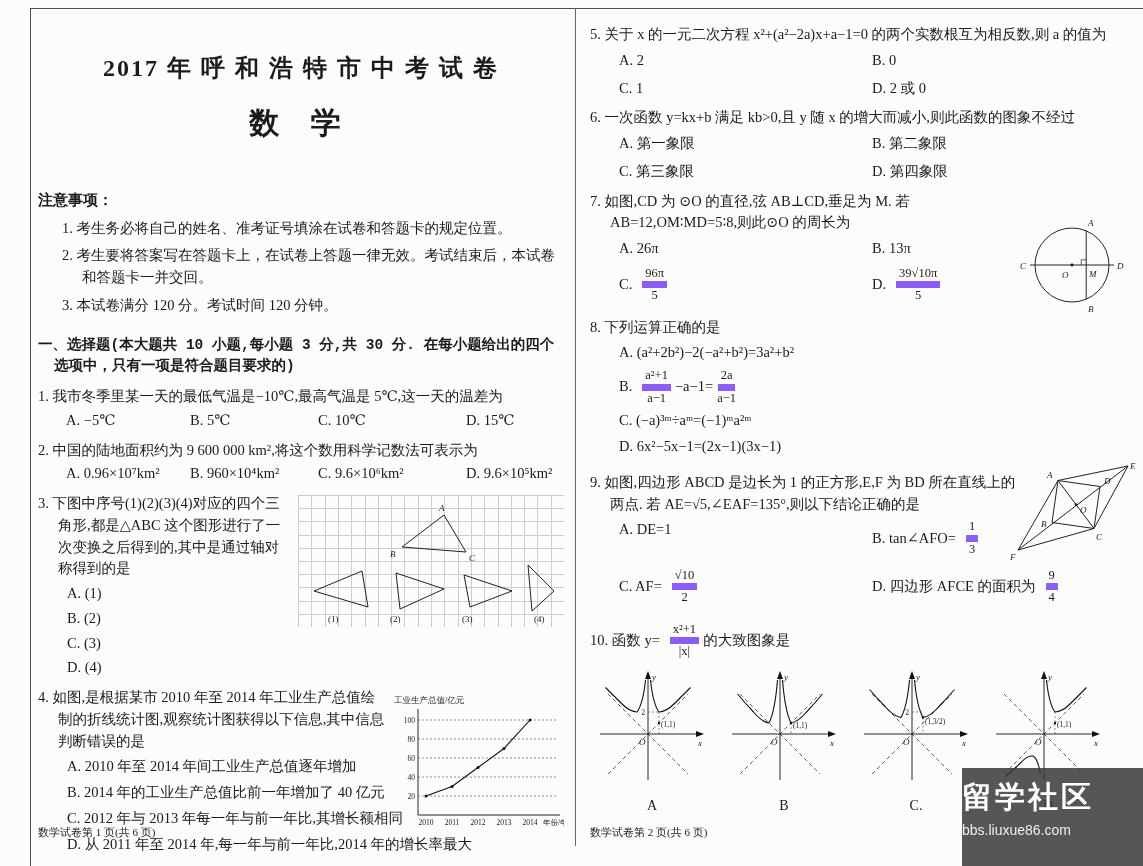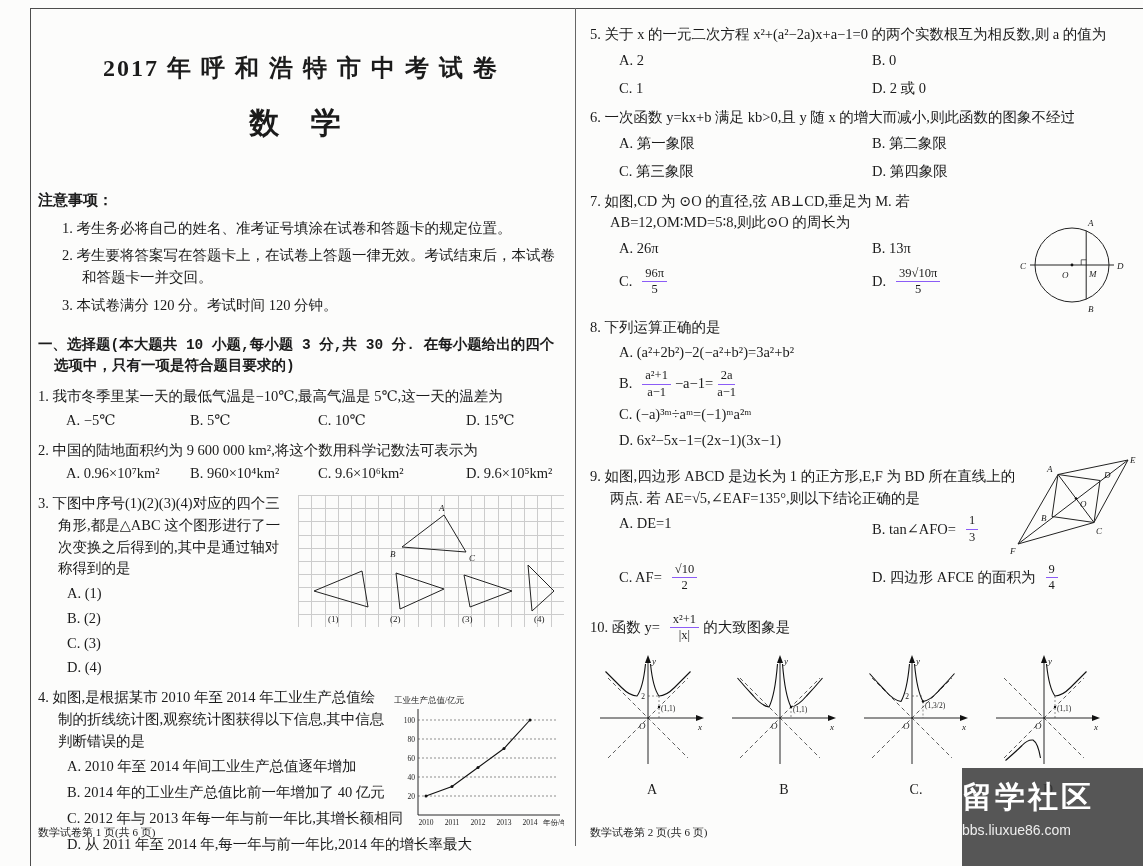--- a/index.html
+++ b/index.html
@@ -30,21 +30,21 @@
 
   .optrow4 { display:grid; grid-template-columns:124px 128px 148px auto; padding-left:28px; margin-top:2px; }
   .optgrid2 { display:grid; grid-template-columns:253px auto; padding-left:29px; row-gap:6px; margin-top:4px; }
   .optline { padding-left:29px; margin-top:4px; }
   .optcol .optline { margin-top:3px; }
 
   .fr-line { display:flex; align-items:center; }
   .fr-line > span:first-child { margin-right:6px; }
   .frac { display:inline-flex; flex-direction:column; align-items:center;
           font-size:12.5px; line-height:1.25; margin:0 4px; }
-  .frac .fnum { border-bottom:1px solid #8b5cf6; padding:0 3px; }
+  .frac .fnum { border-bottom:7px solid #8b5cf6; padding:0 3px; }
 
   
   .fig3 { position:absolute; right:0; top:2px; width:266px; height:132px;
     background:
       repeating-linear-gradient(to right,  #cccccc 0 1px, transparent 1px 13.3px),
       repeating-linear-gradient(to bottom, #cccccc 0 1px, transparent 1px 13.2px);
   }
   .fig3 svg { position:absolute; left:0; top:0; }
 
   
@@ -259,21 +259,21 @@
           <span class="fnum">2a</span>
           <span class="fden">a−1</span>
         </span>
       </div>
       <div class="optline">C. (−a)³ᵐ÷aᵐ=(−1)ᵐa²ᵐ</div>
       <div class="optline">D. 6x²−5x−1=(2x−1)(3x−1)</div>
     </div>
 
     <div class="q" style="margin-top:14px; min-height:130px;">
       <p class="q-text" style="width:426px;">9. 如图,四边形 ABCD 是边长为 1 的正方形,E,F 为 BD 所在直线上的两点. 若 AE=√5,∠EAF=135°,则以下结论正确的是</p>
-      <div class="optgrid2" style="row-gap:16px;">
+      <div class="optgrid2" style="row-gap:10px;">
         <span>A. DE=1</span>
         <span class="fr-line">
           <span>B. tan∠AFO=</span>
           <span class="frac">
             <span class="fnum">1</span>
             <span class="fden">3</span>
           </span>
         </span>
         <span class="fr-line">
           <span>C. AF=</span>

